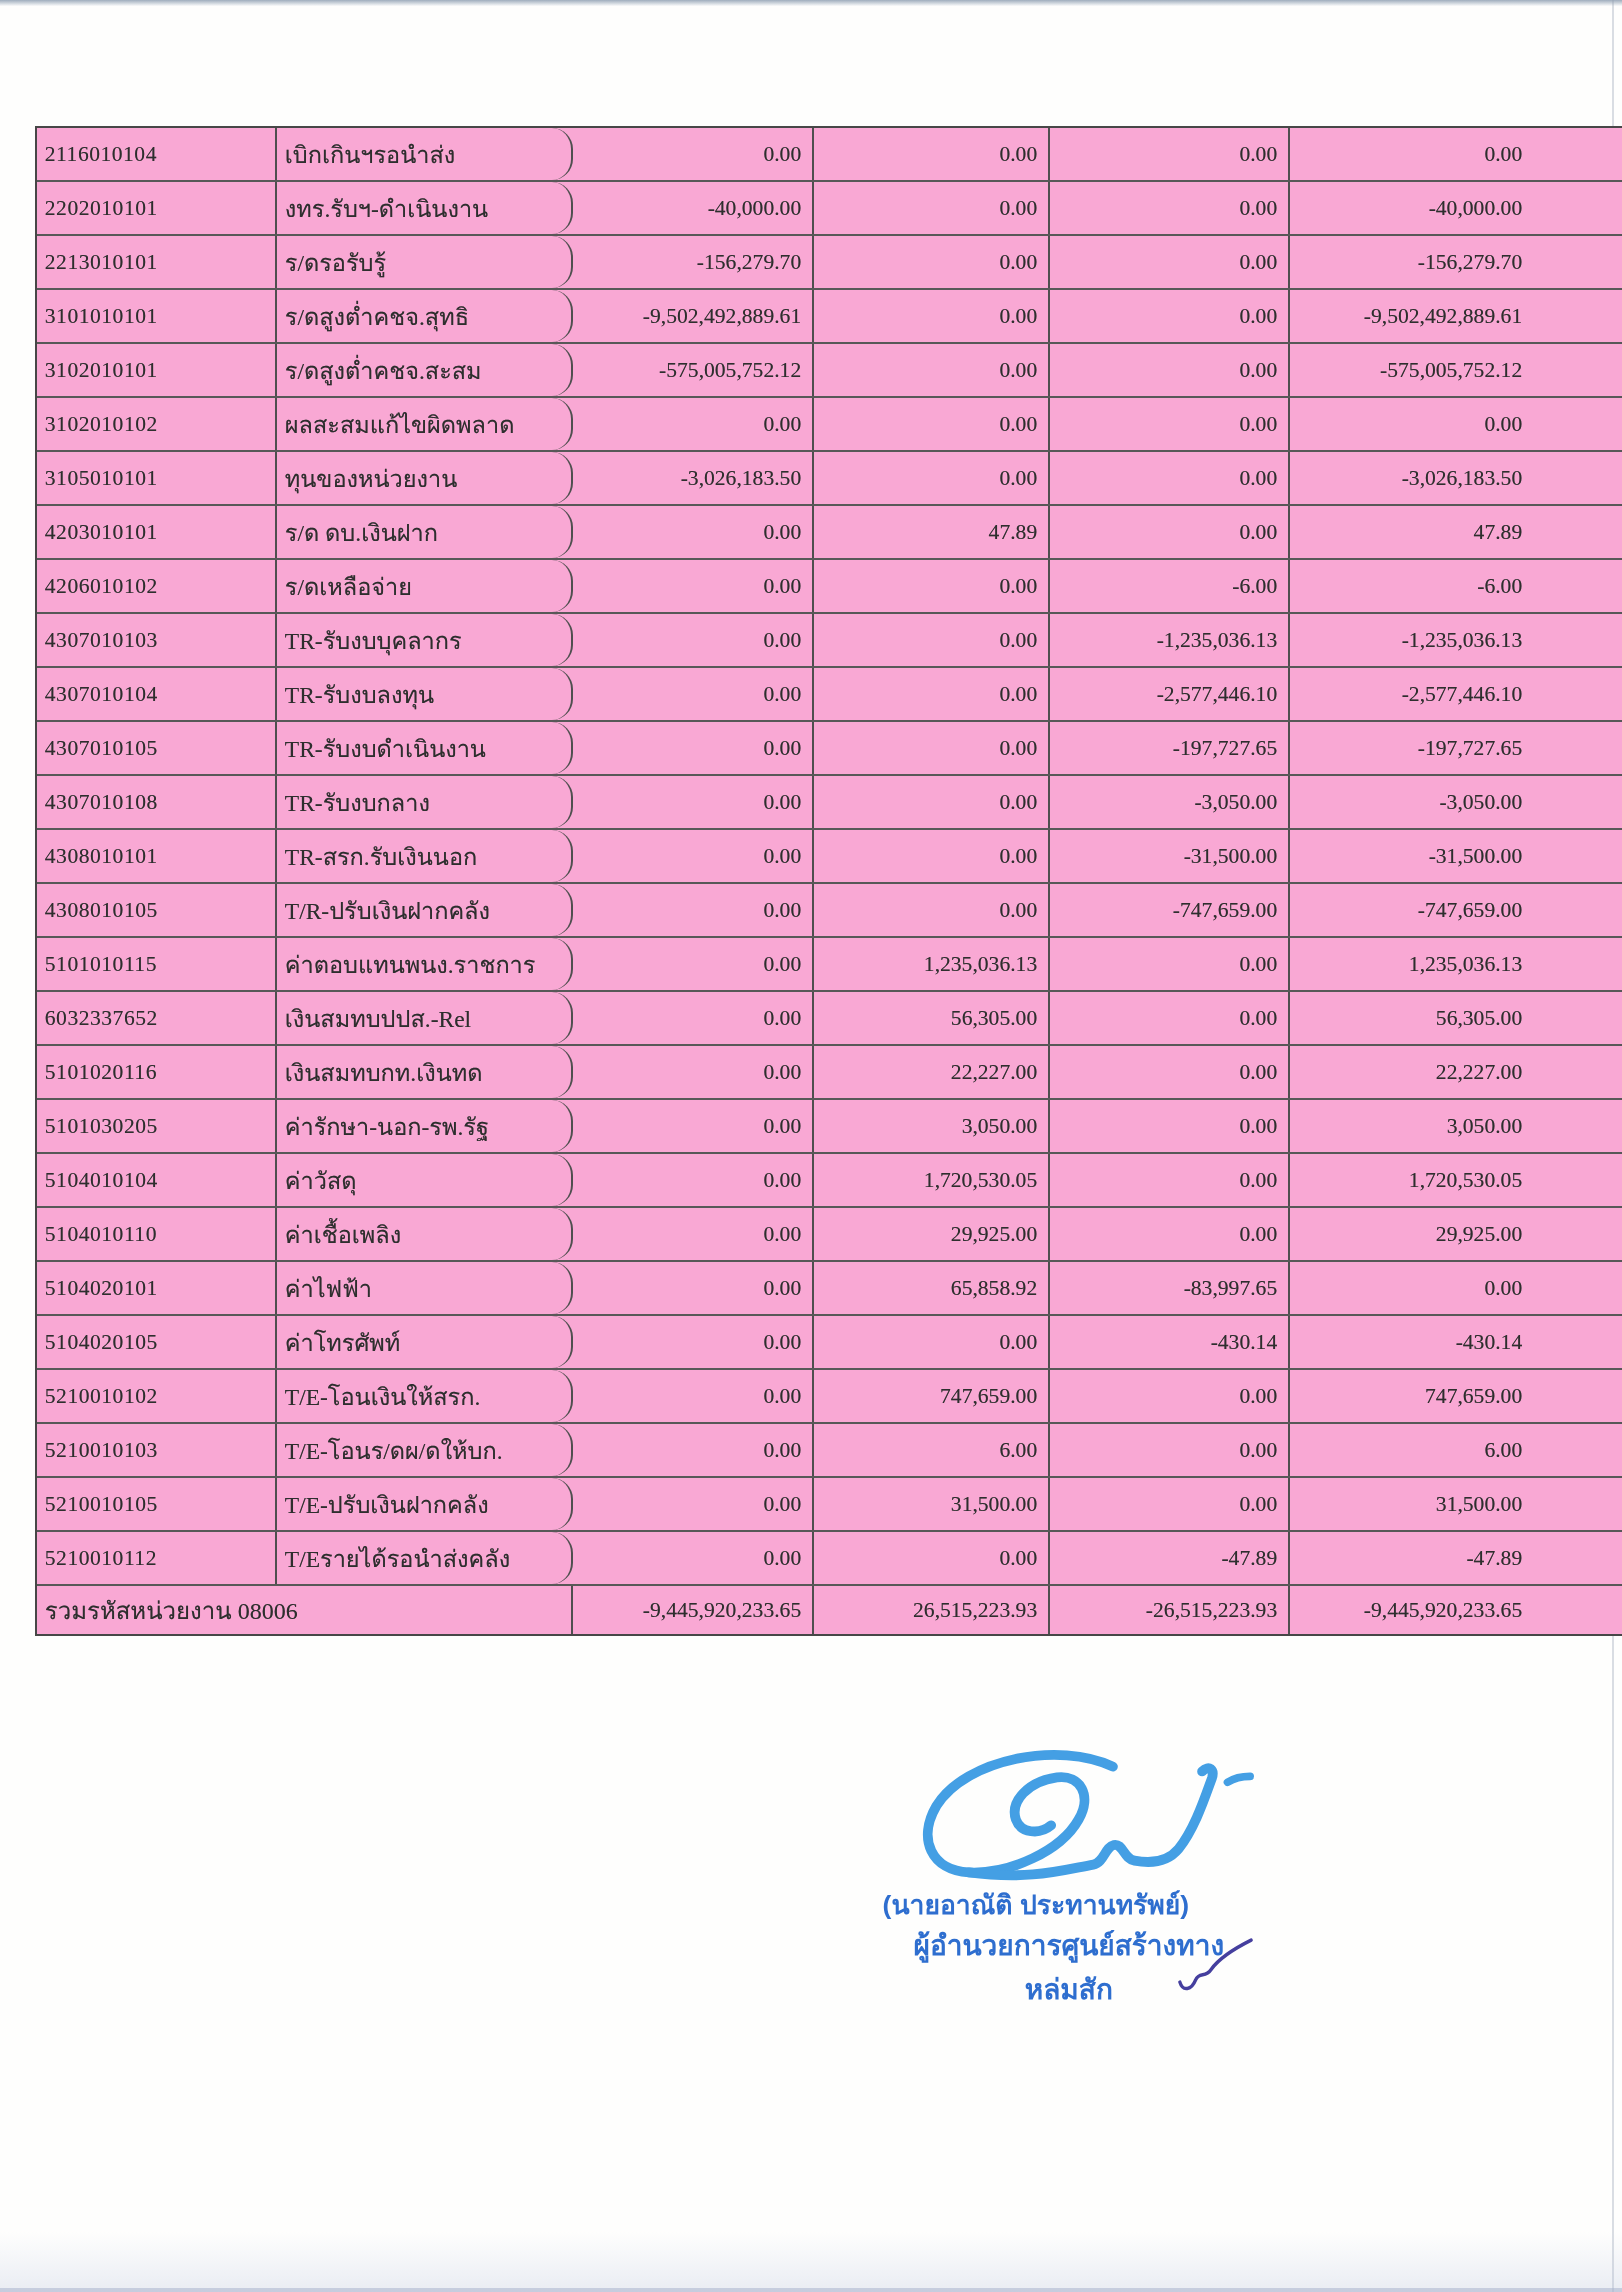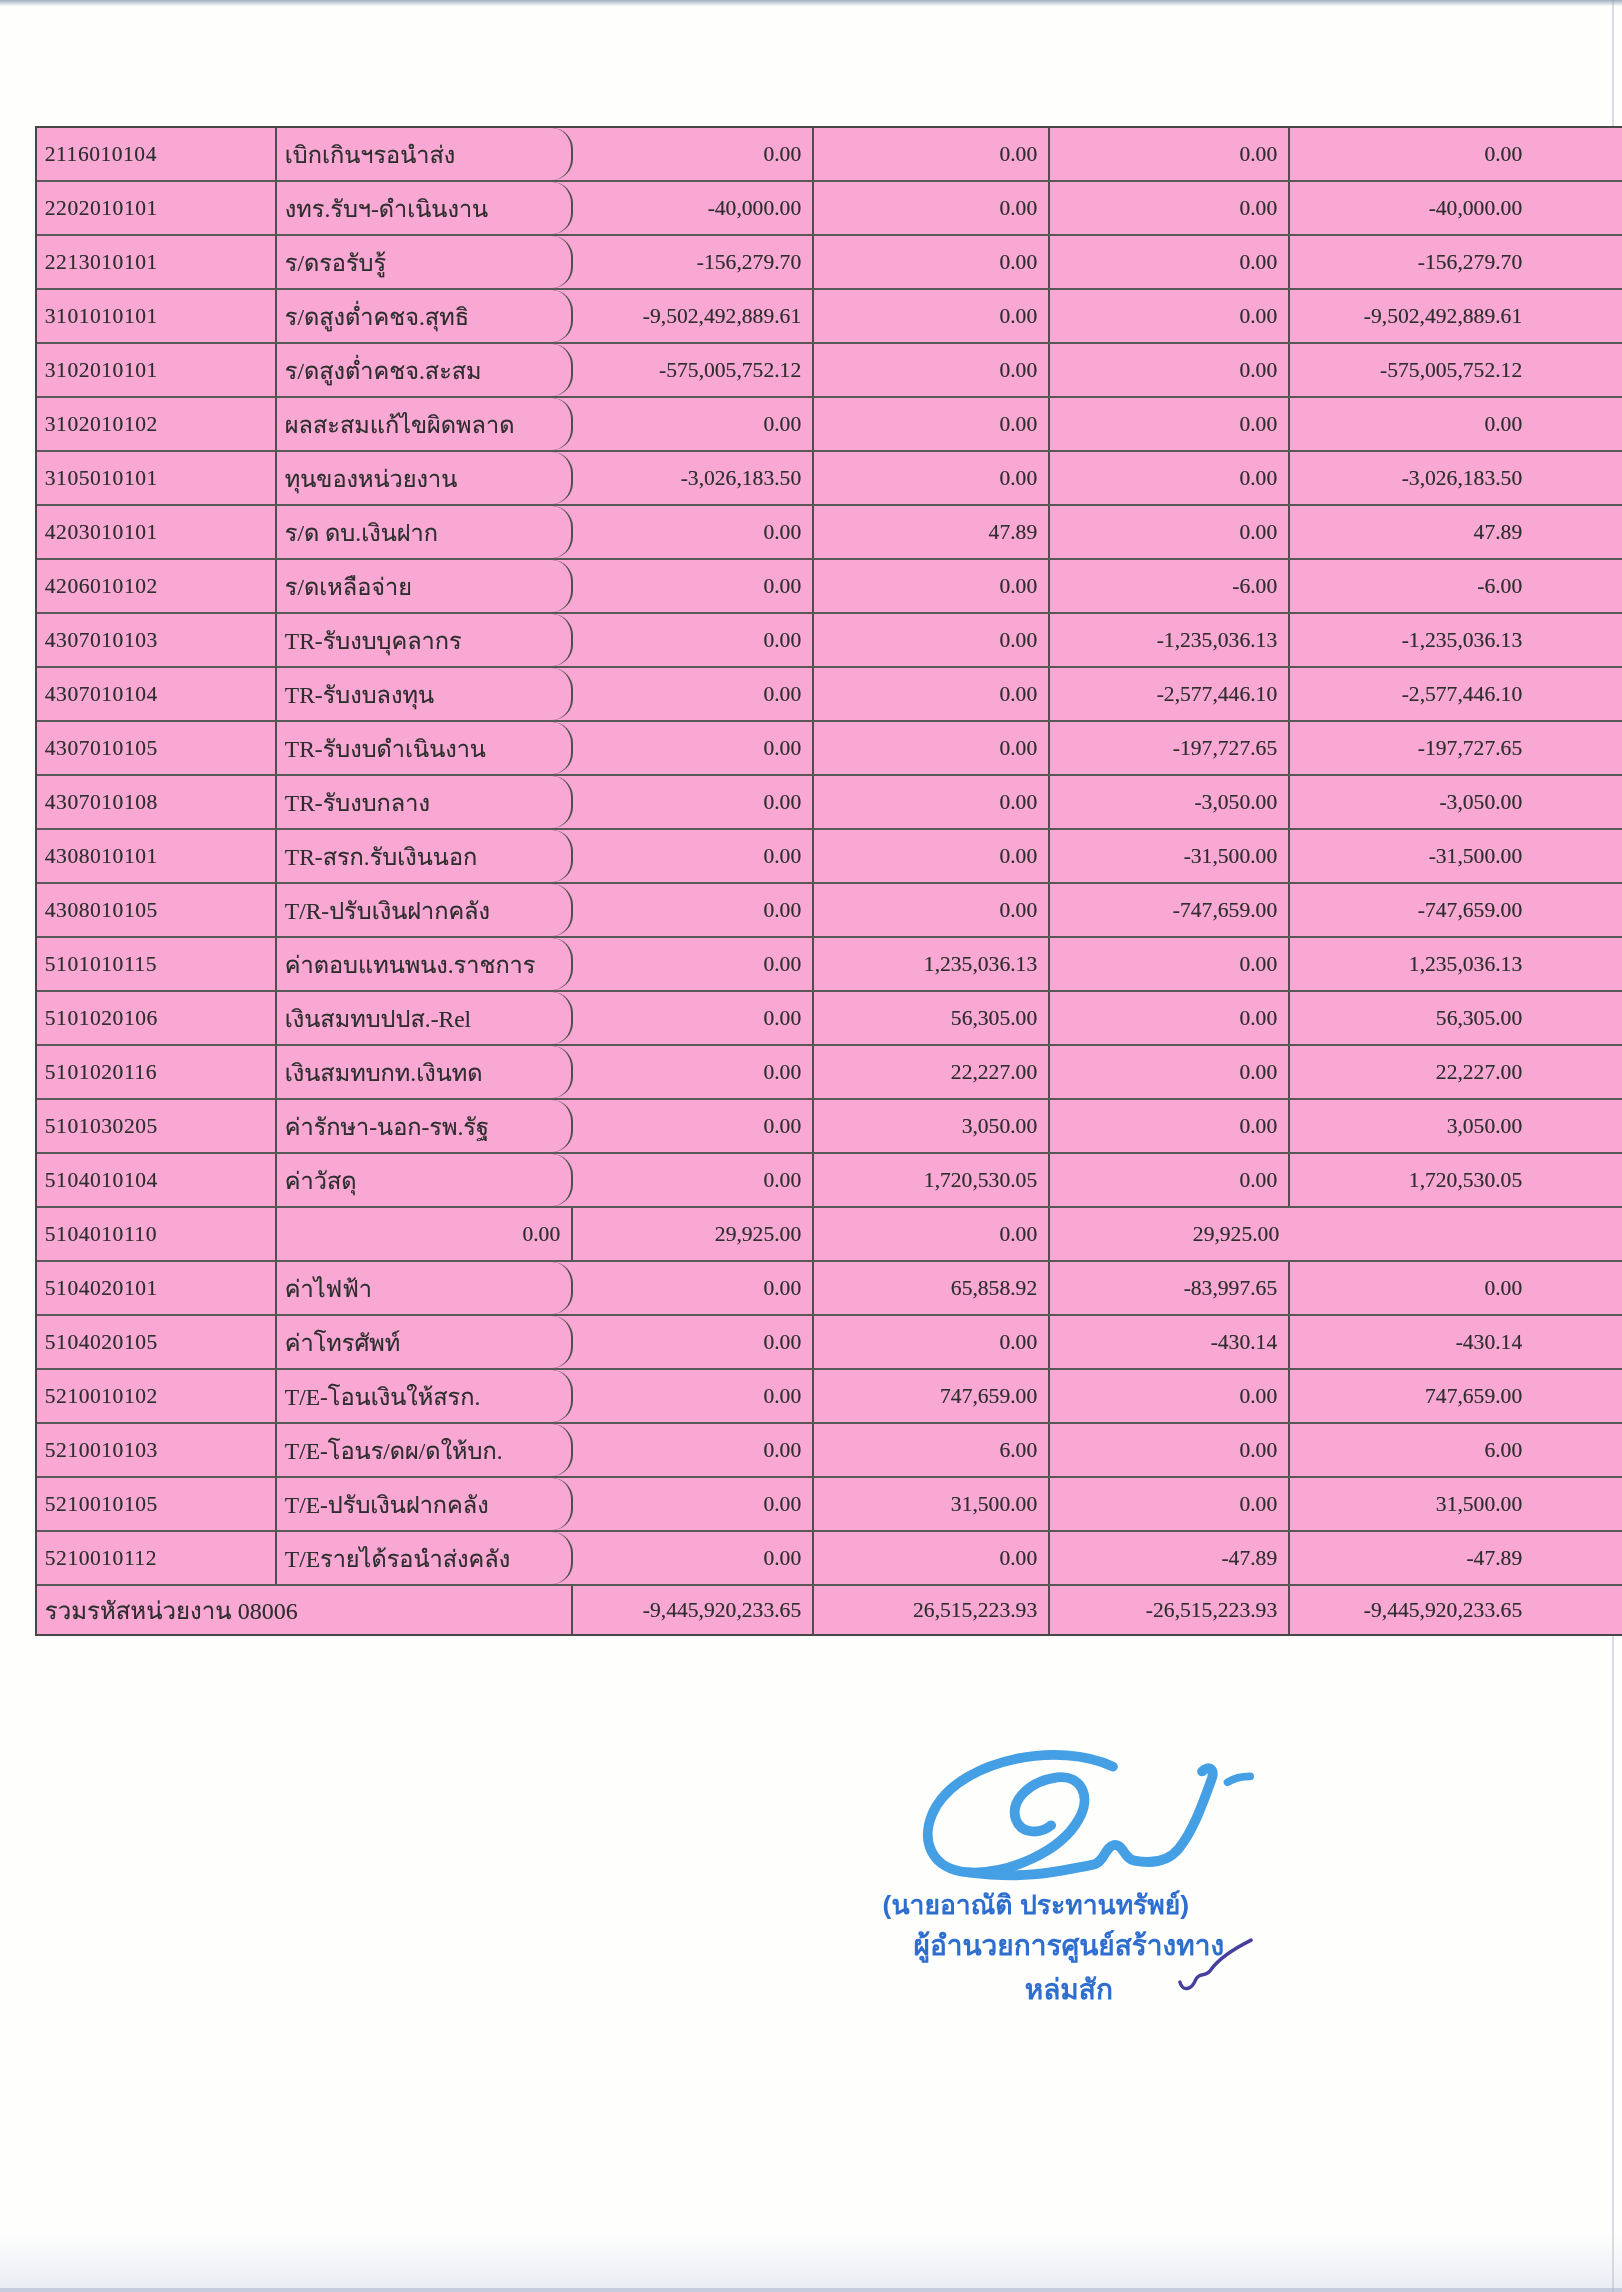--- a/index.html
+++ b/index.html
@@ -205,21 +205,21 @@
       </div>
       <div class="trow">
         <div class="cell c-code">5101010115</div>
         <div class="cell c-name">ค่าตอบแทนพนง.ราชการ</div>
         <div class="cell c-num">0.00</div>
         <div class="cell c-num">1,235,036.13</div>
         <div class="cell c-num">0.00</div>
         <div class="cell c-num">1,235,036.13</div>
       </div>
       <div class="trow">
-        <div class="cell c-code">5101020106</div>
+        <div class="cell c-code">6032337652</div>
         <div class="cell c-name">เงินสมทบปปส.-Rel</div>
         <div class="cell c-num">0.00</div>
         <div class="cell c-num">56,305.00</div>
         <div class="cell c-num">0.00</div>
         <div class="cell c-num">56,305.00</div>
       </div>
       <div class="trow">
         <div class="cell c-code">5101020116</div>
         <div class="cell c-name">เงินสมทบกท.เงินทด</div>
         <div class="cell c-num">0.00</div>
@@ -238,20 +238,21 @@
       <div class="trow">
         <div class="cell c-code">5104010104</div>
         <div class="cell c-name">ค่าวัสดุ</div>
         <div class="cell c-num">0.00</div>
         <div class="cell c-num">1,720,530.05</div>
         <div class="cell c-num">0.00</div>
         <div class="cell c-num">1,720,530.05</div>
       </div>
       <div class="trow">
         <div class="cell c-code">5104010110</div>
+        <div class="cell c-name">ค่าเชื้อเพลิง</div>
         <div class="cell c-num">0.00</div>
         <div class="cell c-num">29,925.00</div>
         <div class="cell c-num">0.00</div>
         <div class="cell c-num">29,925.00</div>
       </div>
       <div class="trow">
         <div class="cell c-code">5104020101</div>
         <div class="cell c-name">ค่าไฟฟ้า</div>
         <div class="cell c-num">0.00</div>
         <div class="cell c-num">65,858.92</div>

